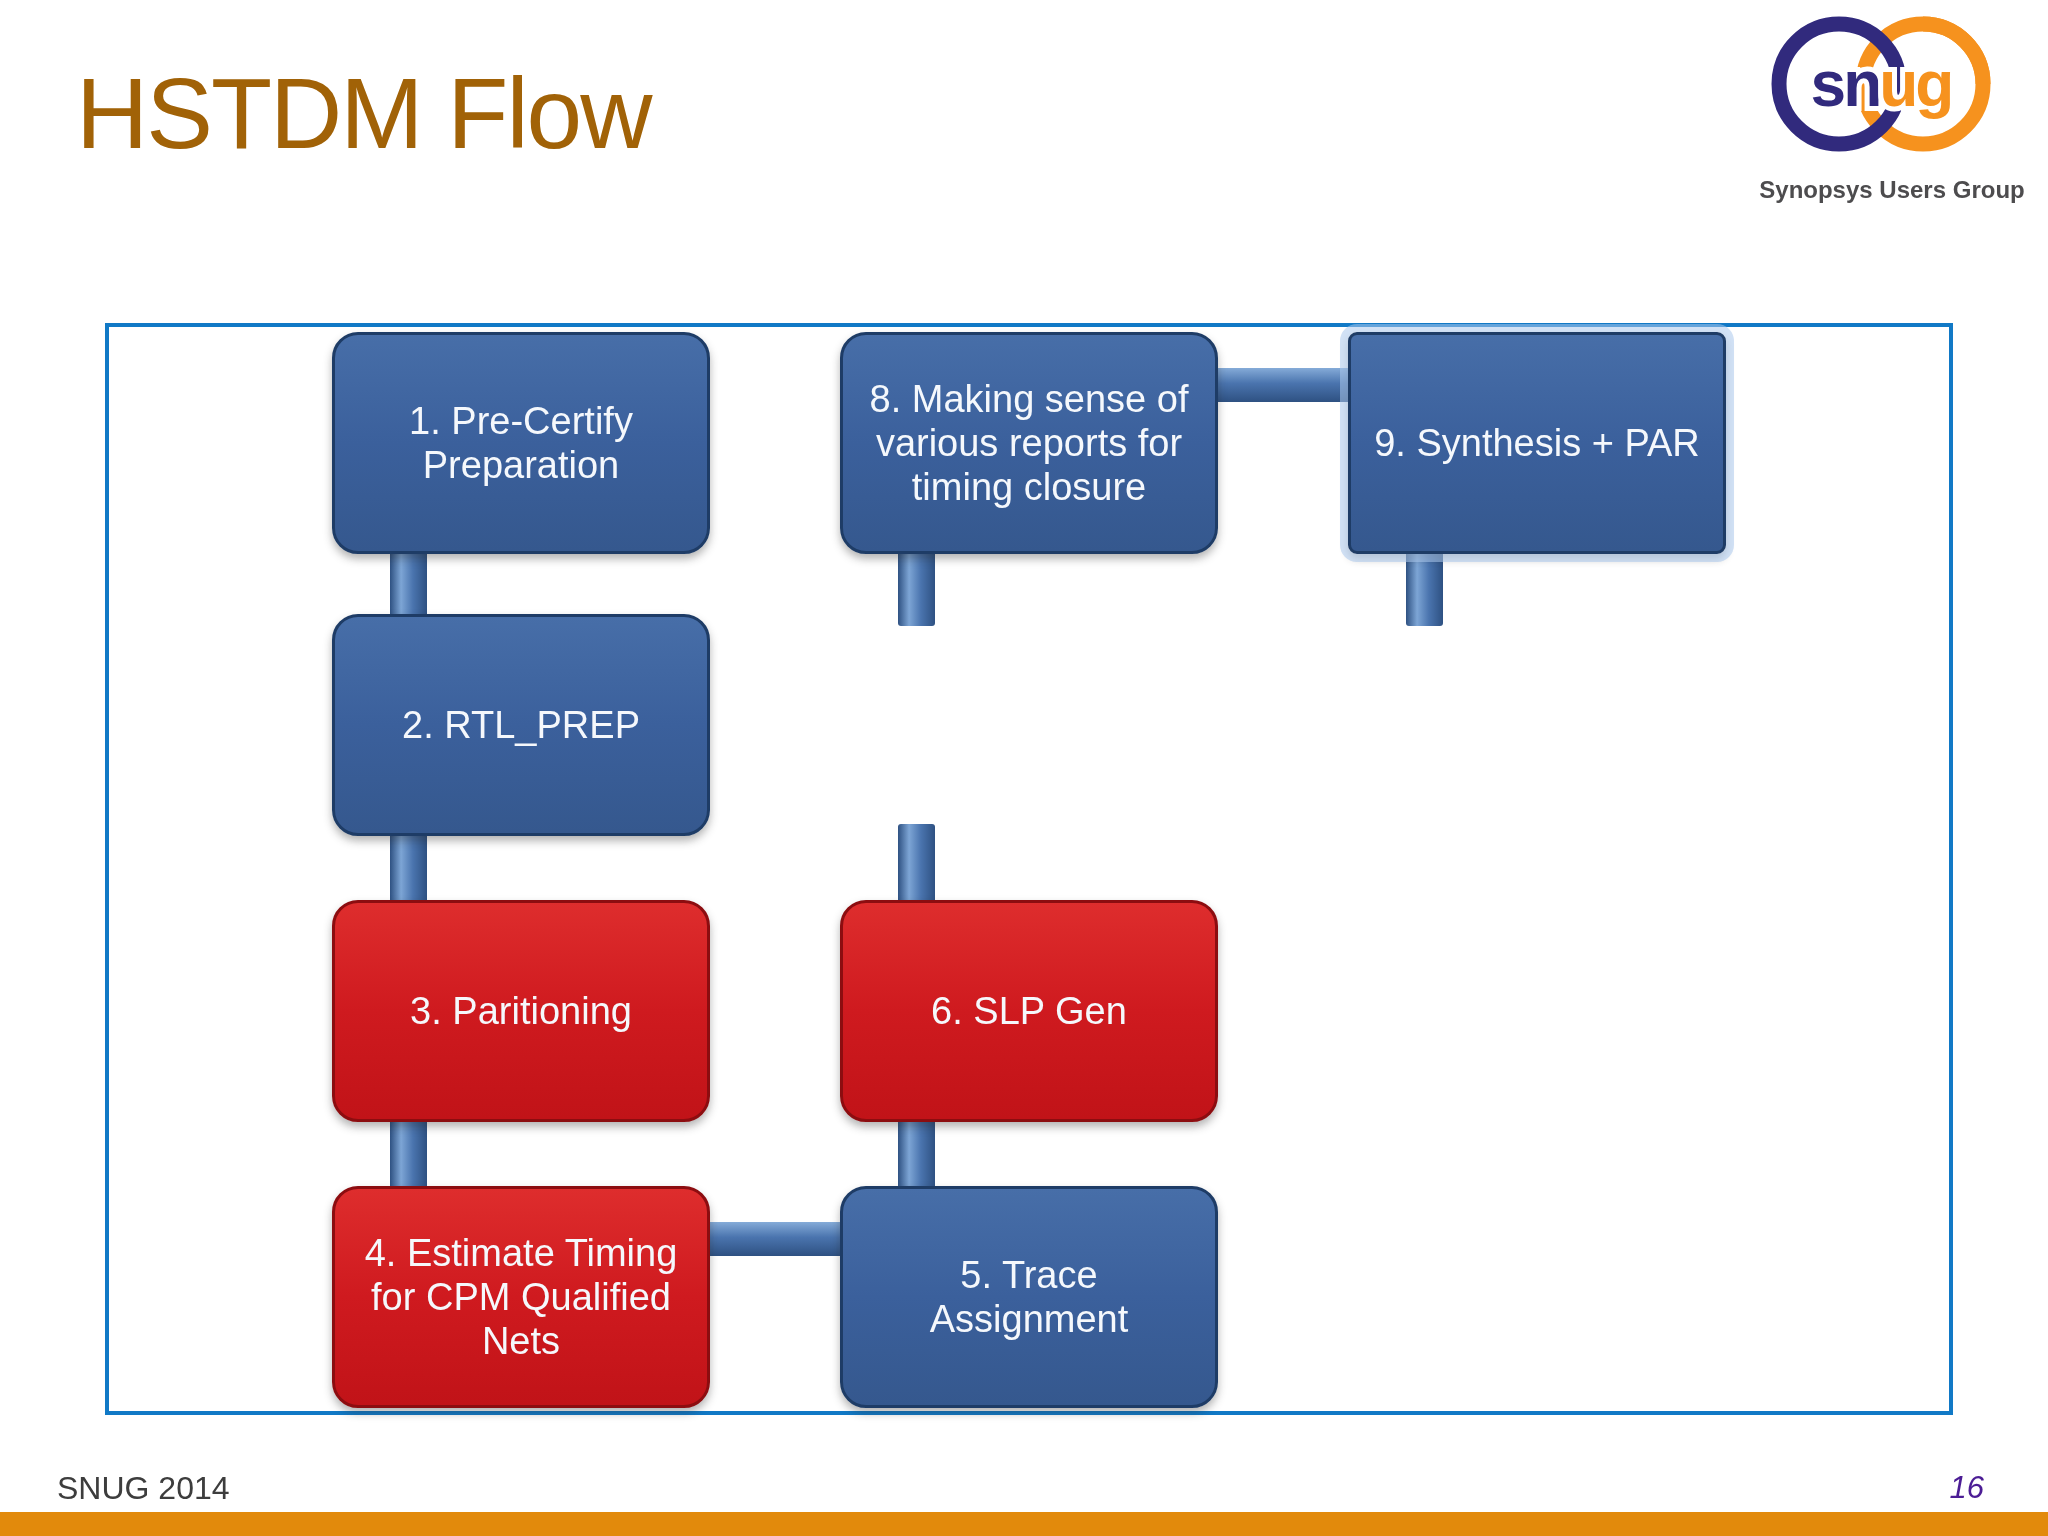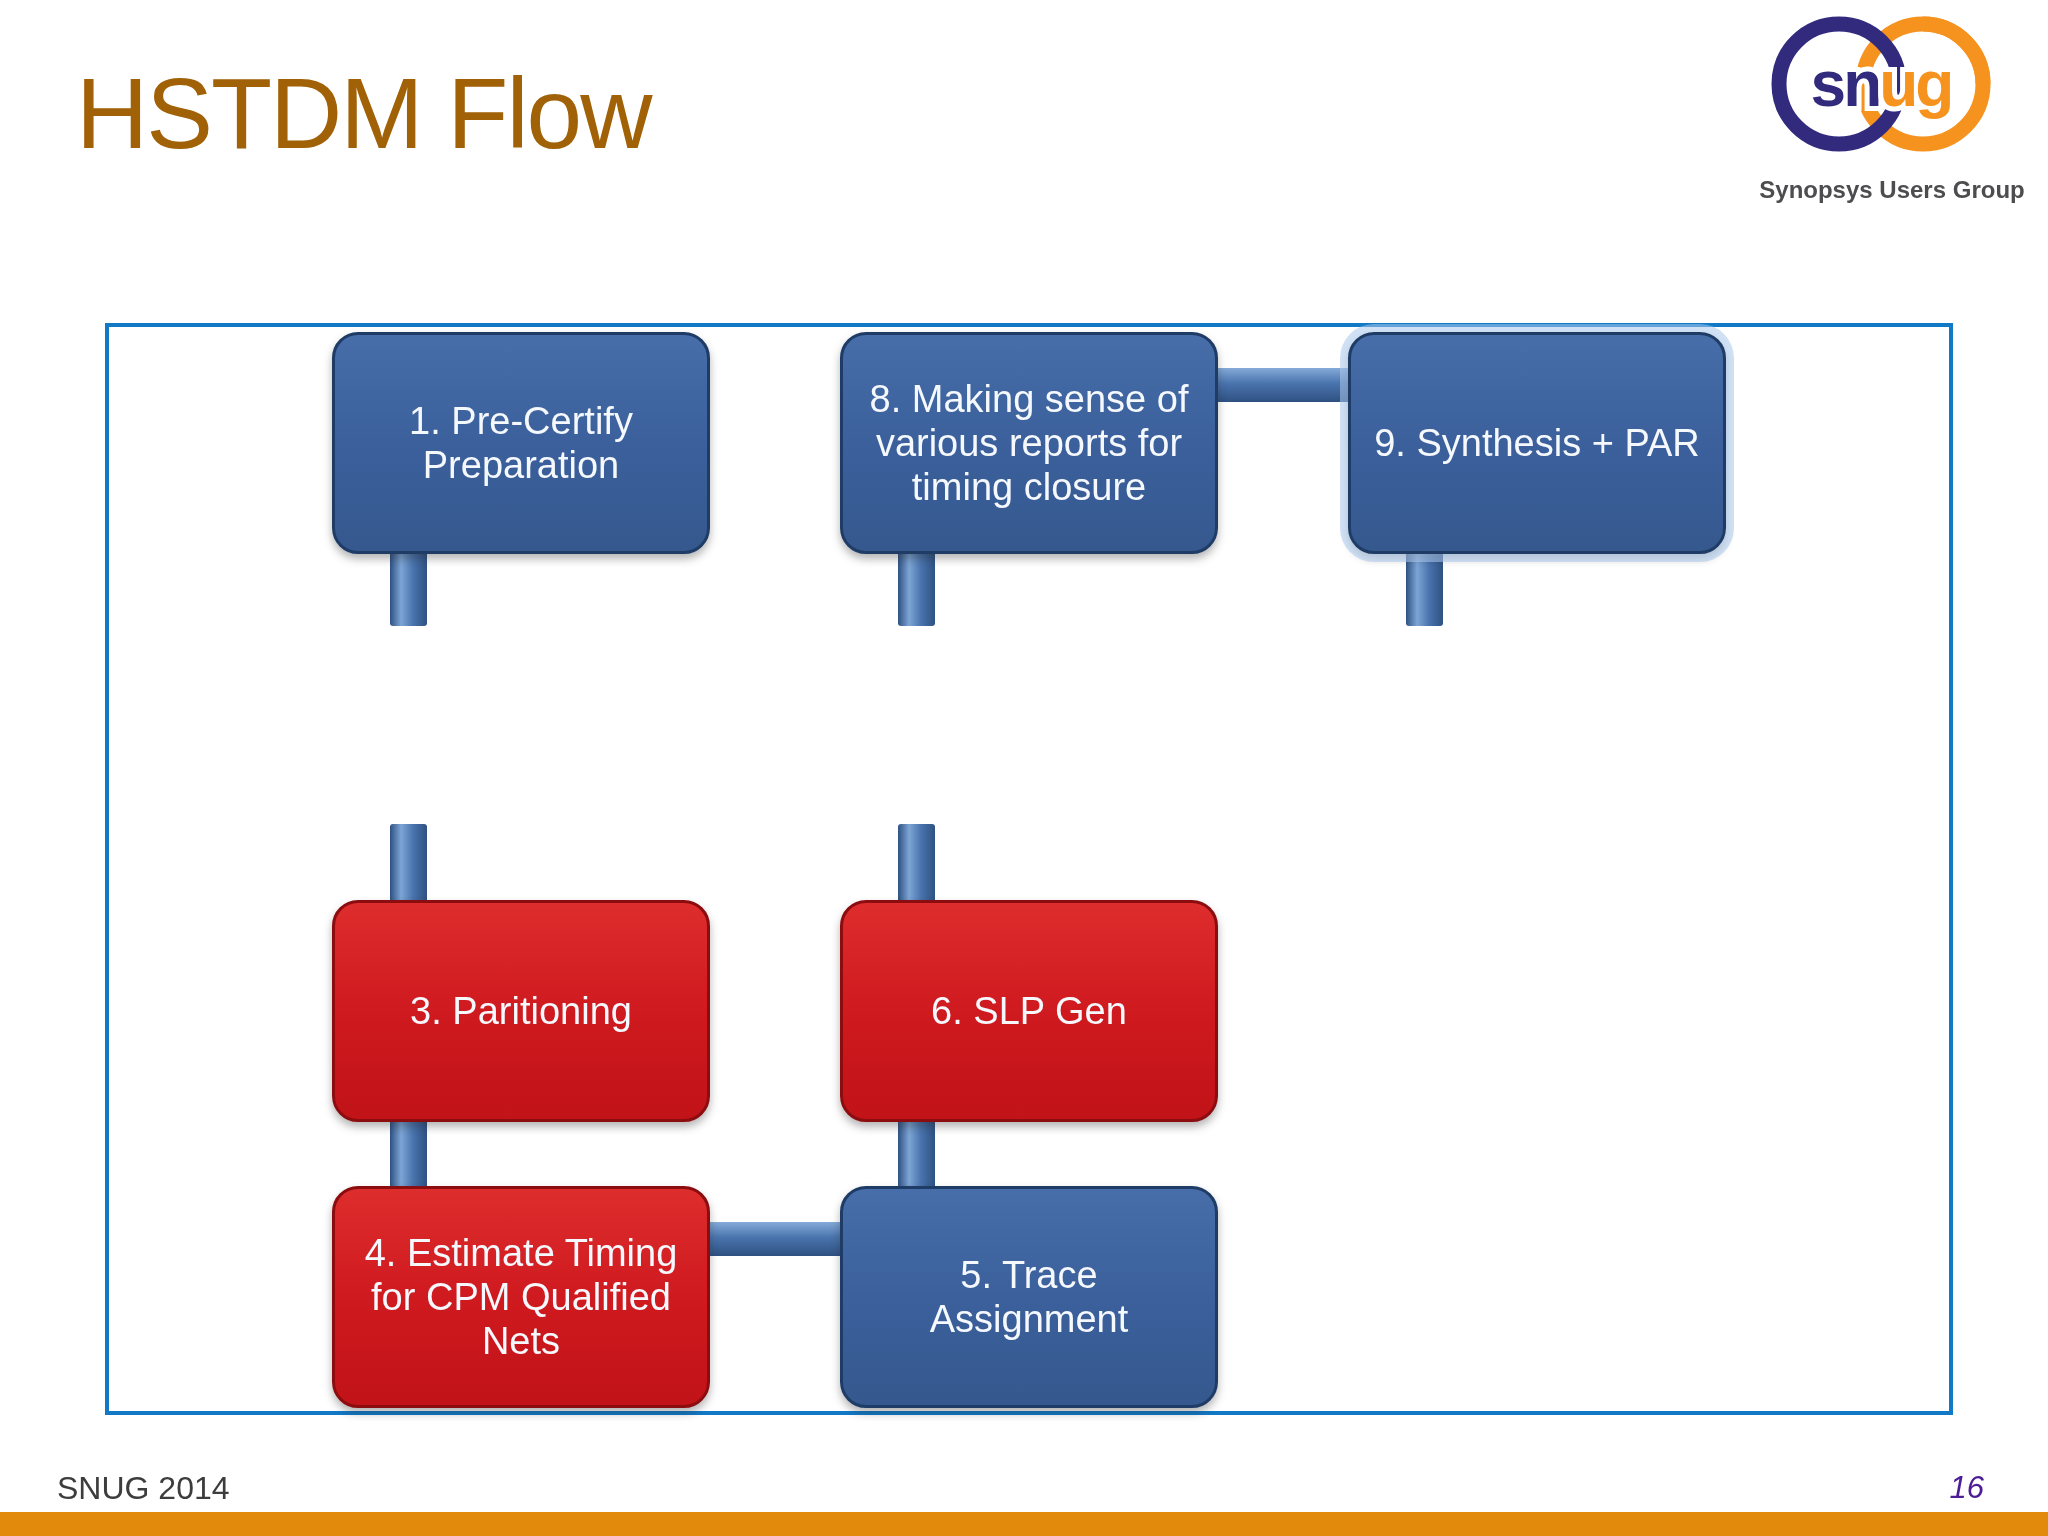--- a/index.html
+++ b/index.html
@@ -32,20 +32,21 @@
     border:3px solid #1e3c66;
     box-shadow:0 5px 8px rgba(40,40,40,.35);
   }
   .node.red {
     background:linear-gradient(180deg,#de2d2d 0%,#cf1a1f 50%,#c11318 100%);
     border:3px solid #8c0d10;
     box-shadow:0 5px 8px rgba(40,40,40,.35);
   }
   .node.glow {
     box-shadow:0 0 0 8px rgba(172,200,236,.55), 0 5px 8px rgba(40,40,40,.3);
+    border-radius:9px;
   }
   .pipe-v {
     position:absolute; width:37px; z-index:1; border-radius:3px;
     background:linear-gradient(90deg,#2e5182 0%,#7da5d5 30%,#4a74ae 62%,#2e5182 100%);
   }
   .pipe-h {
     position:absolute; height:34px; z-index:1; border-radius:3px;
     background:linear-gradient(180deg,#85abd8 0%,#4a74ae 45%,#2e5182 100%);
   }
   .footer-left { position:absolute; left:57px; top:1470px; font-size:32px; color:#3d3d3d; }
@@ -79,20 +80,23 @@
       <div class="pipe-v" style="left: 390px; top: 1110px; height: 88px;"></div>
       <div class="pipe-h" style="left: 698px; top: 1222px; width: 154px;"></div>
       <div class="pipe-v" style="left: 898px; top: 1110px; height: 88px;"></div>
       <div class="pipe-v" style="left: 898px; top: 824px; height: 88px;"></div>
       <div class="pipe-v" style="left: 898px; top: 542px; height: 84px;"></div>
       <div class="pipe-h" style="left: 1206px; top: 368px; width: 154px;"></div>
       <div class="pipe-v" style="left: 1406px; top: 542px; height: 84px;"></div>
       <div class="node blue" style="left: 332px; top: 332px;">
         <span>1. Pre-Certify Preparation</span>
       </div>
+      <div class="node blue" style="left: 332px; top: 614px;">
+        <span>2. RTL_PREP</span>
+      </div>
       <div class="node red" style="left: 332px; top: 900px;">
         <span>3. Paritioning</span>
       </div>
       <div class="node red" style="left: 332px; top: 1186px;">
         <span>4. Estimate Timing for CPM Qualified Nets</span>
       </div>
       <div class="node blue" style="left: 840px; top: 1186px;">
         <span>5. Trace Assignment</span>
       </div>
       <div class="node red" style="left: 840px; top: 900px;">

